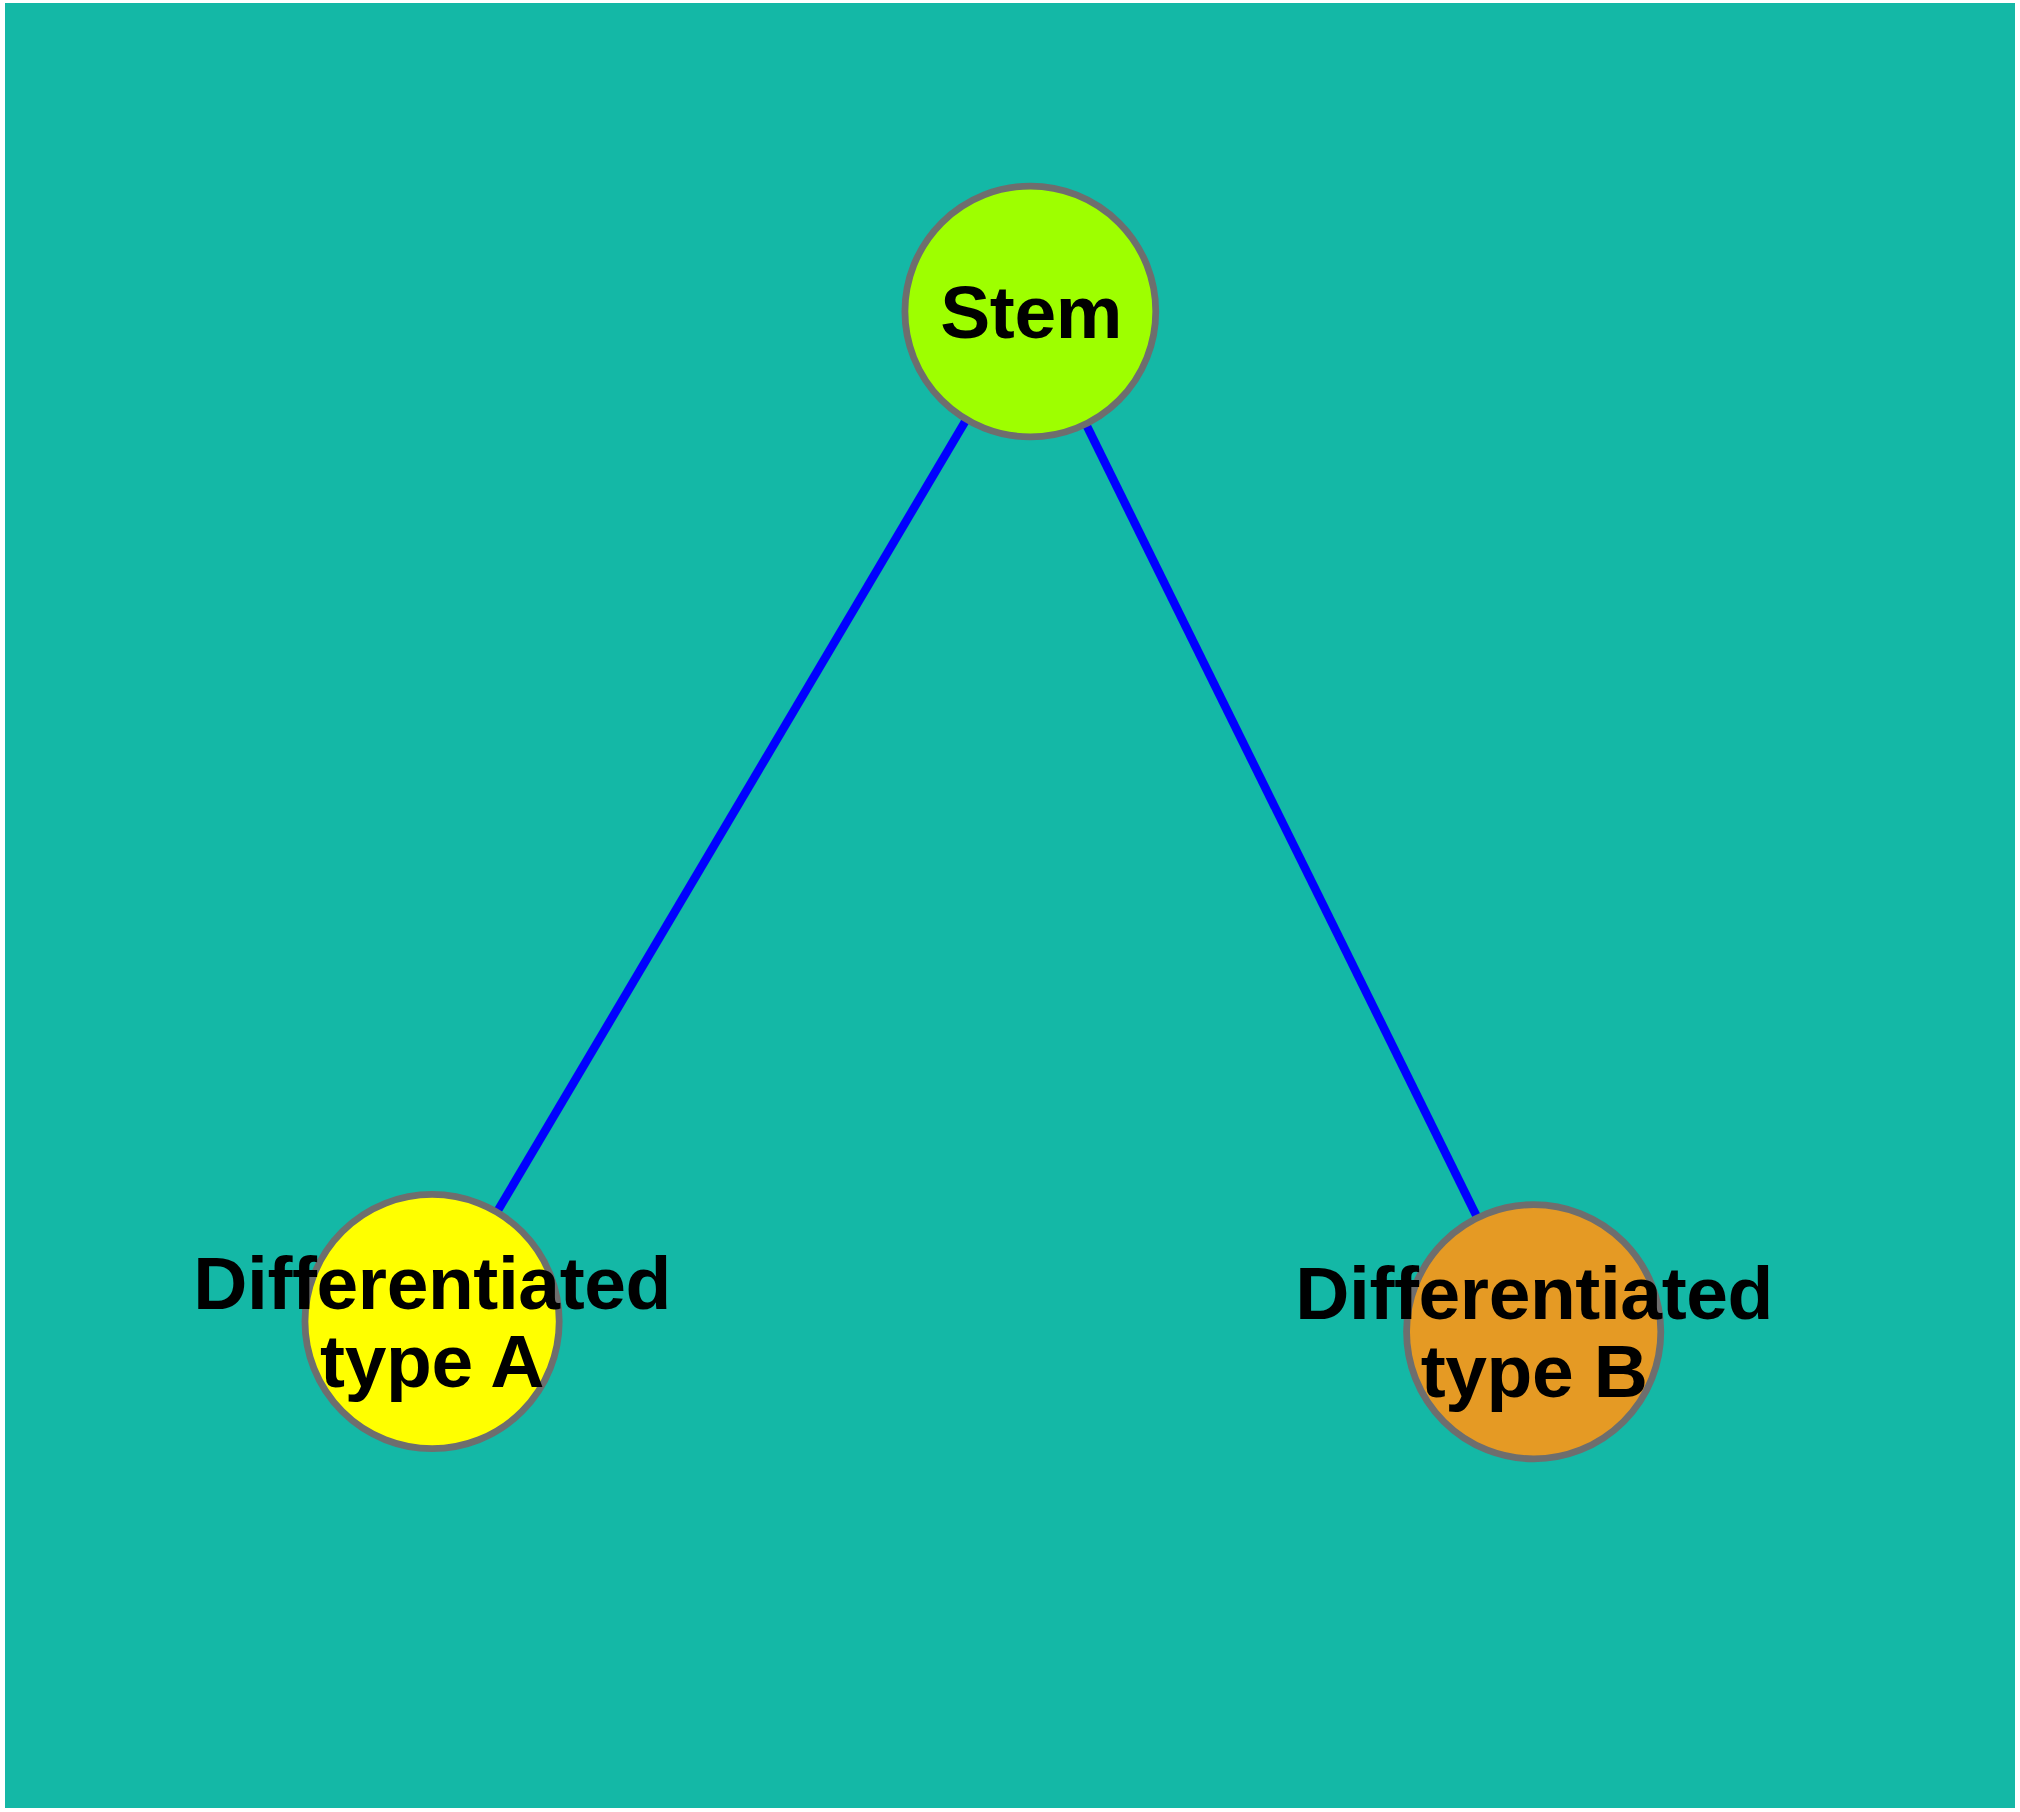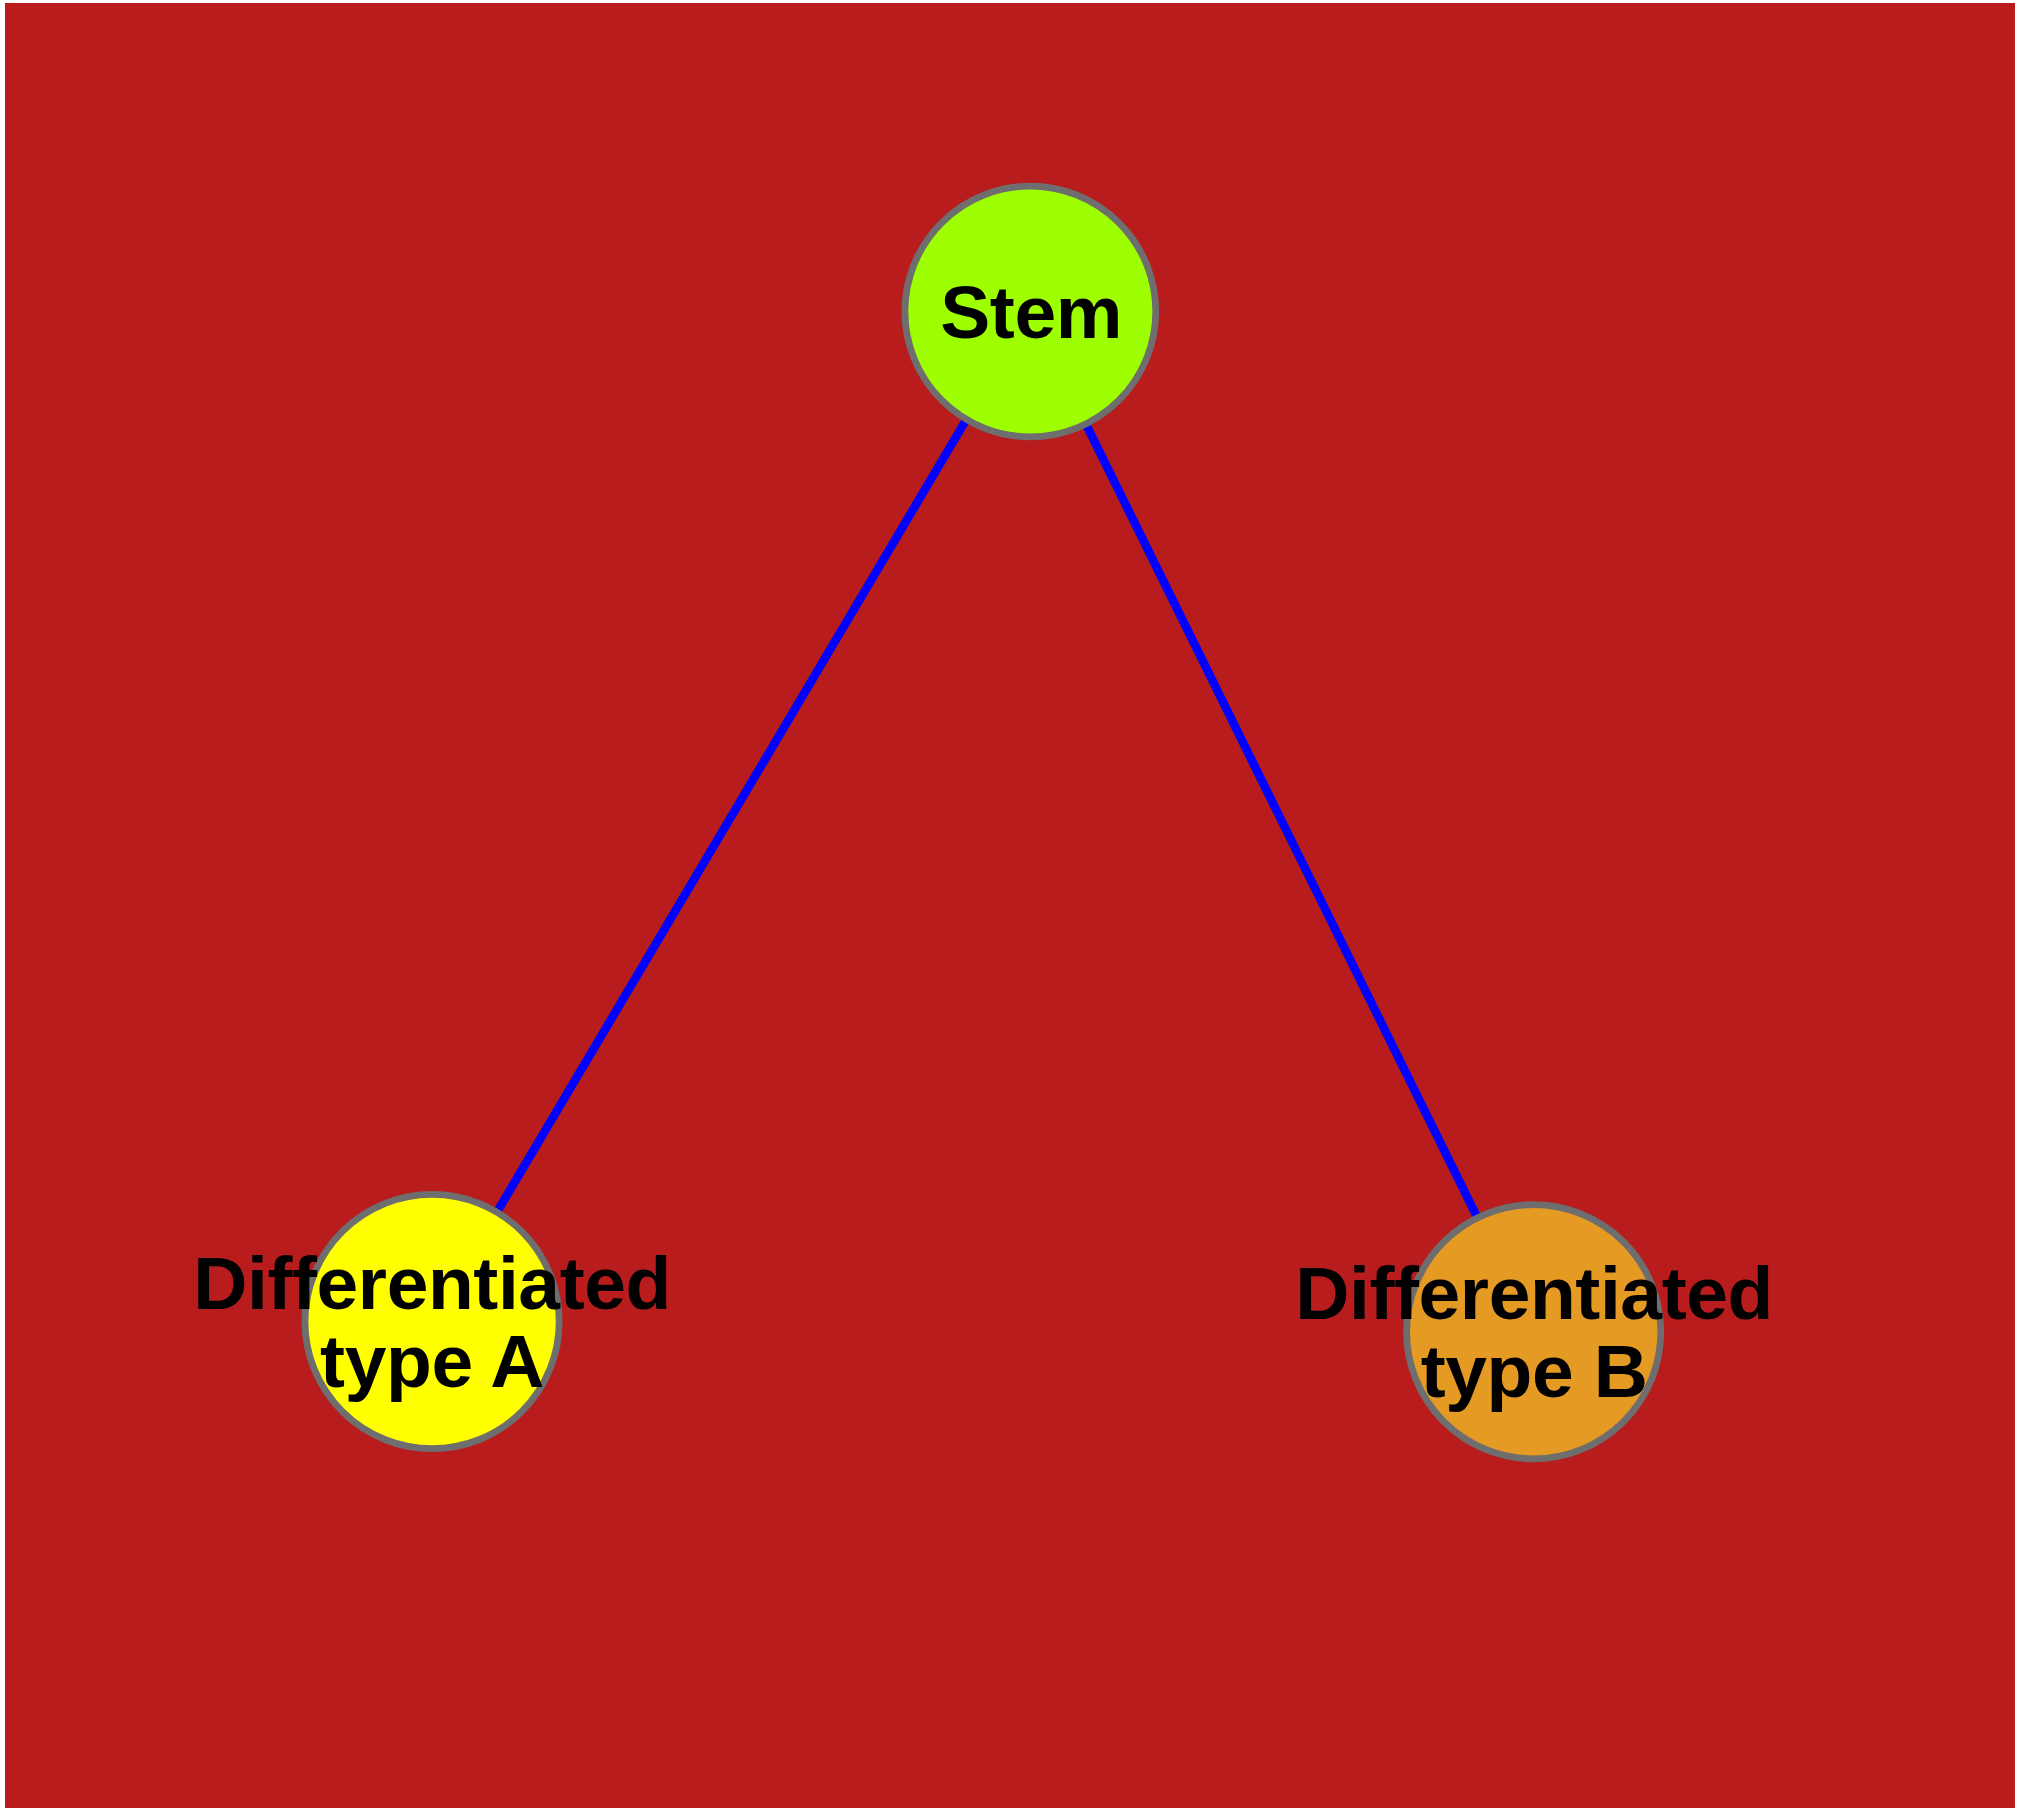--- a/index.html
+++ b/index.html
@@ -18,21 +18,21 @@
     width: 2021px;
     height: 1812px;
     background: #ffffff;
   }
   #graph-plot {
     position: absolute;
     left: 5.1px;
     top: 3.4px;
     width: 2010px;
     height: 1805px;
-    background: #b91c1c;
+    background: #14b8a6;
     overflow: hidden;
   }
   #graph-svg {
     position: absolute;
     left: 0;
     top: 0;
     width: 100%;
     height: 100%;
     display: block;
   }

